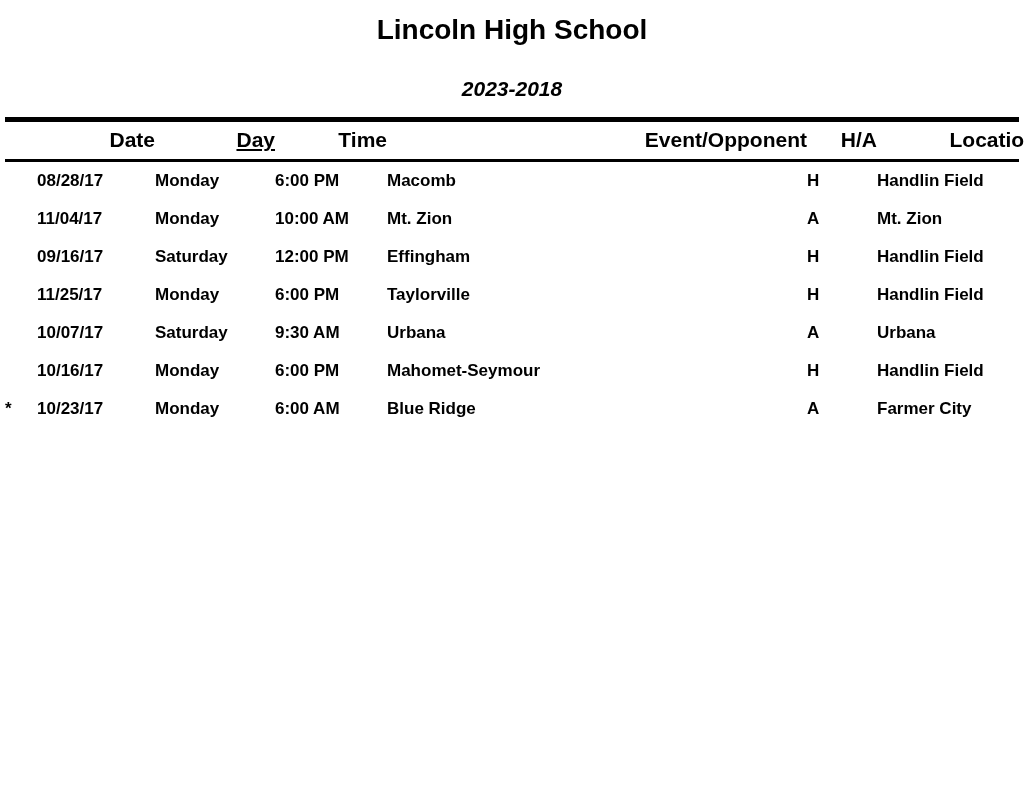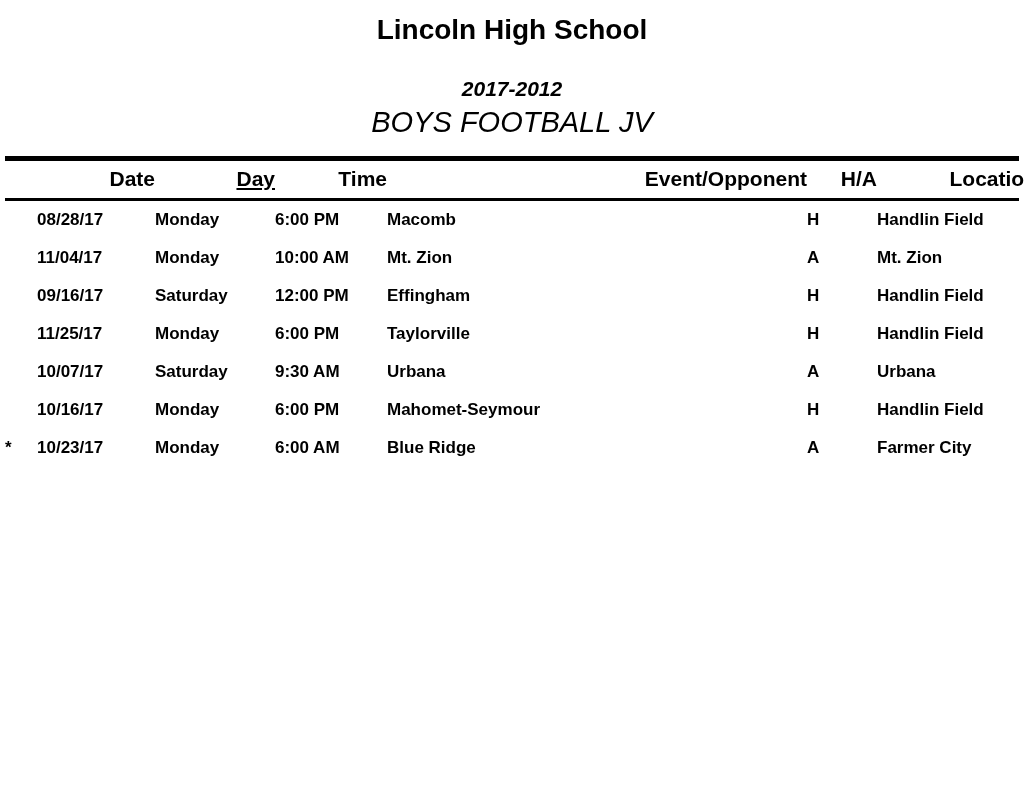--- a/index.html
+++ b/index.html
@@ -100,22 +100,21 @@
   td.t-ha   { text-align: center; }
   td.t-loc  { text-align: center; }
 </style>
 </head>
 <body>
 
 <div class="page">
 
   <div class="header-block">
     <div class="school-name">Lincoln High School</div>
-    <div class="season">2017-2012</div>
-    <div class="team">BOYS FOOTBALL JV</div>
+    <div class="season">2023-2018</div>
   </div>
 
   <div class="rule-top"></div>
 
   <table class="schedule">
     <colgroup>
       <col class="c-star">
       <col class="c-date">
       <col class="c-day">
       <col class="c-time">

